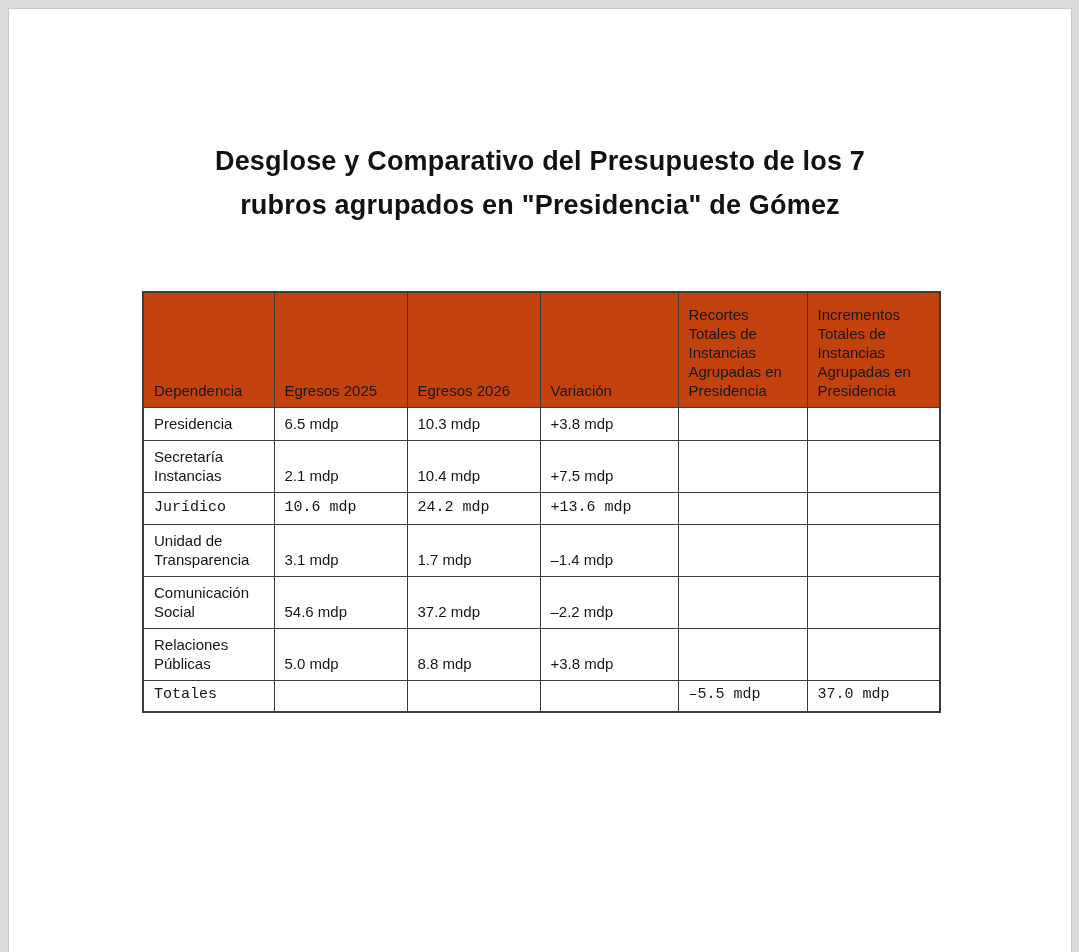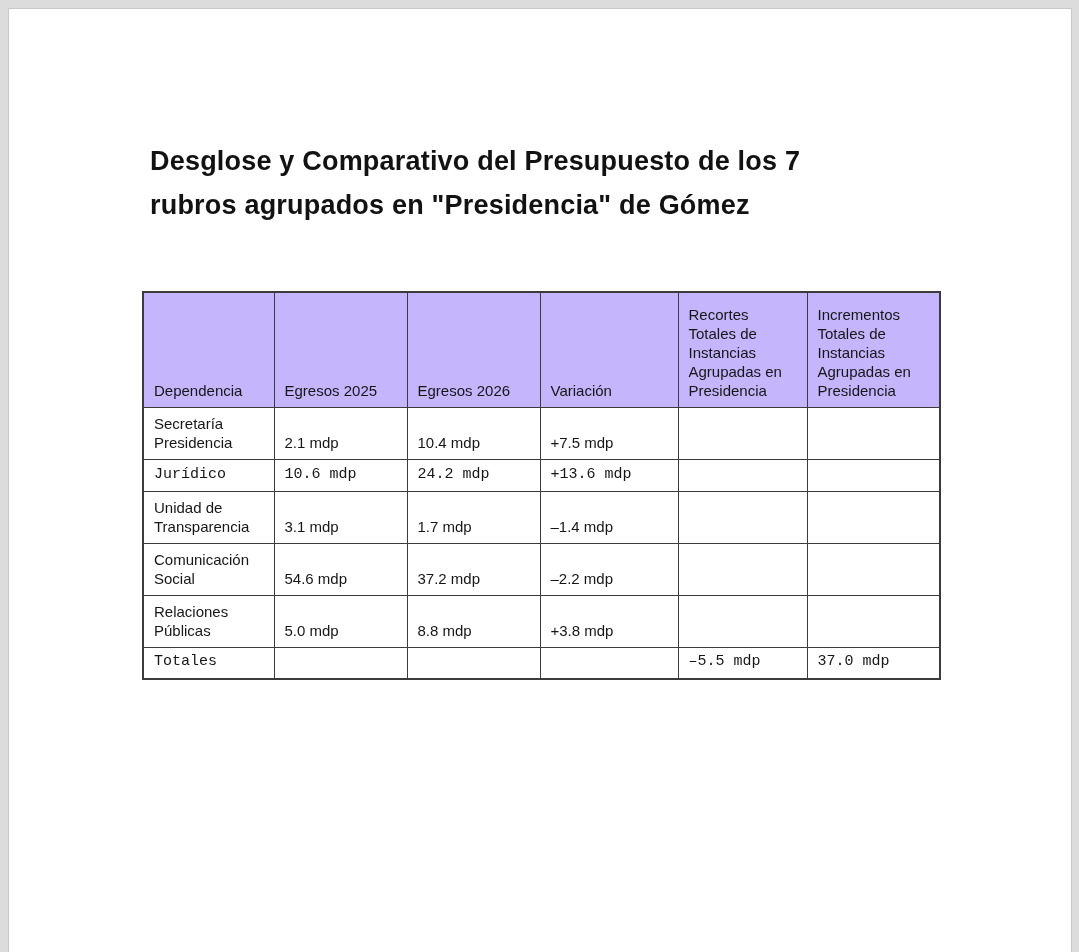--- a/index.html
+++ b/index.html
@@ -23,20 +23,21 @@
     width: 1064px;
     height: 944px;
     background: #ffffff;
     border-left: 1px solid #c8c8c8;
     border-top: 1px solid #c8c8c8;
     border-right: 1px solid #c8c8c8;
   }
   .doc-title {
     margin: 130px auto 0 auto;
     width: 780px;
+    text-align: center;
     font-size: 27px;
     font-weight: bold;
     line-height: 44px;
     color: #121212;
     letter-spacing: 0.2px;
   }
   table.budget {
     position: absolute;
     left: 133px;
     top: 282px;
@@ -48,21 +49,21 @@
     color: #161616;
     border: 2px solid #3b3b3b;
   }
   table.budget td {
     border: 1px solid #3b3b3b;
     vertical-align: bottom;
     padding: 4px 8px 7px 10px;
     overflow: hidden;
   }
   tr.hdr td {
-    background: #c4b5fd;
+    background: #c2410c;
     height: 115px;
     padding-top: 6px;
   }
   tr.h33 td { height: 33px; }
   tr.h52 td { height: 52px; }
   tr.h32 td { height: 32px; font-family: Liberation Mono, monospace; }
 </style>
 </head>
 <body>
 
@@ -86,23 +87,31 @@
       <tbody>
         <tr class="hdr">
           <td>Dependencia</td>
           <td>Egresos 2025</td>
           <td>Egresos 2026</td>
           <td>Variación</td>
           <td>Recortes Totales de Instancias Agrupadas en Presidencia</td>
           <td>Incrementos Totales de Instancias Agrupadas en Presidencia</td>
         </tr>
 
+        <tr class="h33">
+          <td>Presidencia</td>
+          <td>6.5 mdp</td>
+          <td>10.3 mdp</td>
+          <td>+3.8 mdp</td>
+          <td></td>
+          <td></td>
+        </tr>
 
         <tr class="h52">
-          <td>Secretaría Presidencia</td>
+          <td>Secretaría Instancias</td>
           <td>2.1 mdp</td>
           <td>10.4 mdp</td>
           <td>+7.5 mdp</td>
           <td></td>
           <td></td>
         </tr>
 
         <tr class="h32">
           <td>Jurídico</td>
           <td>10.6 mdp</td>

